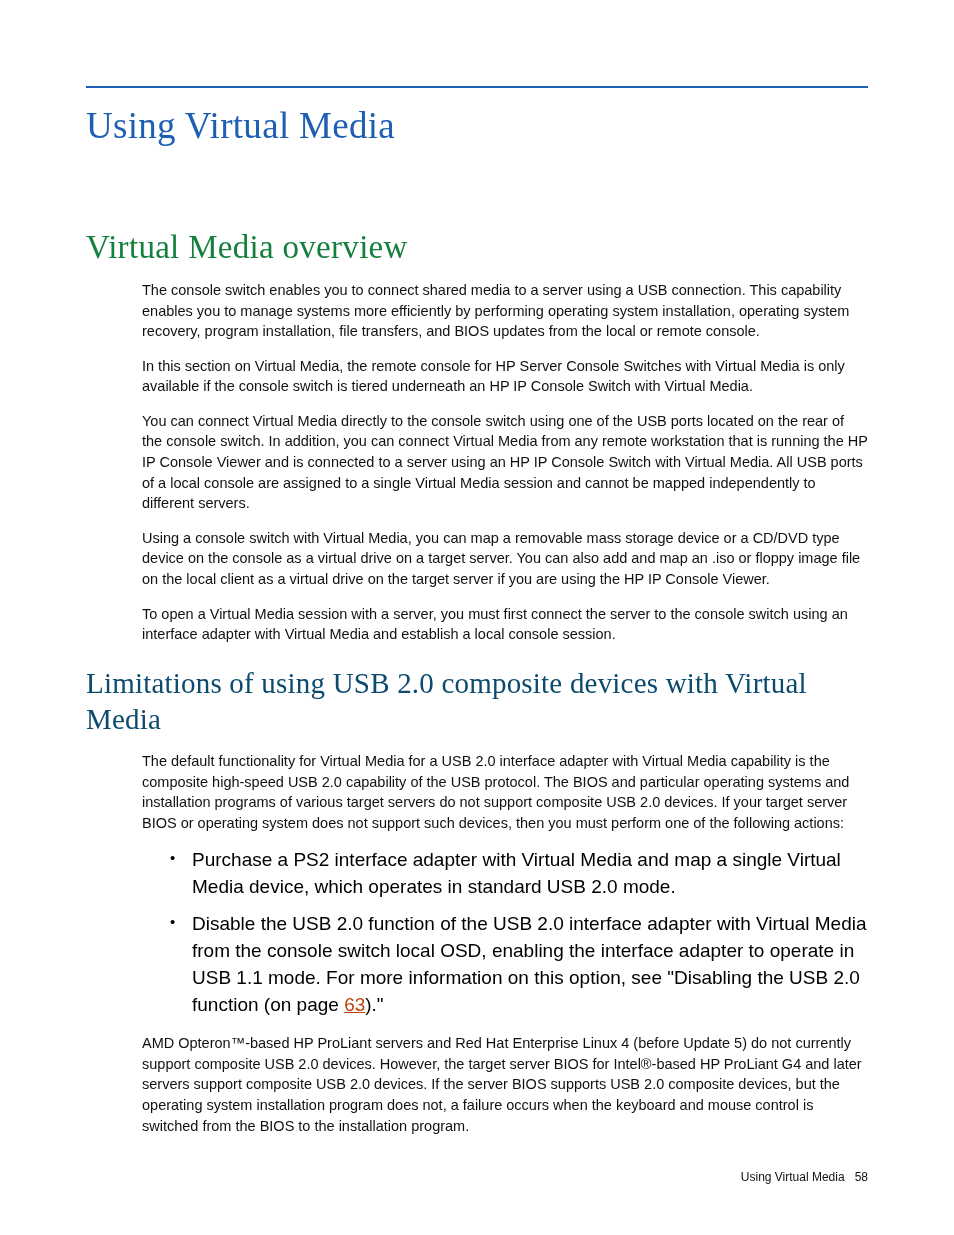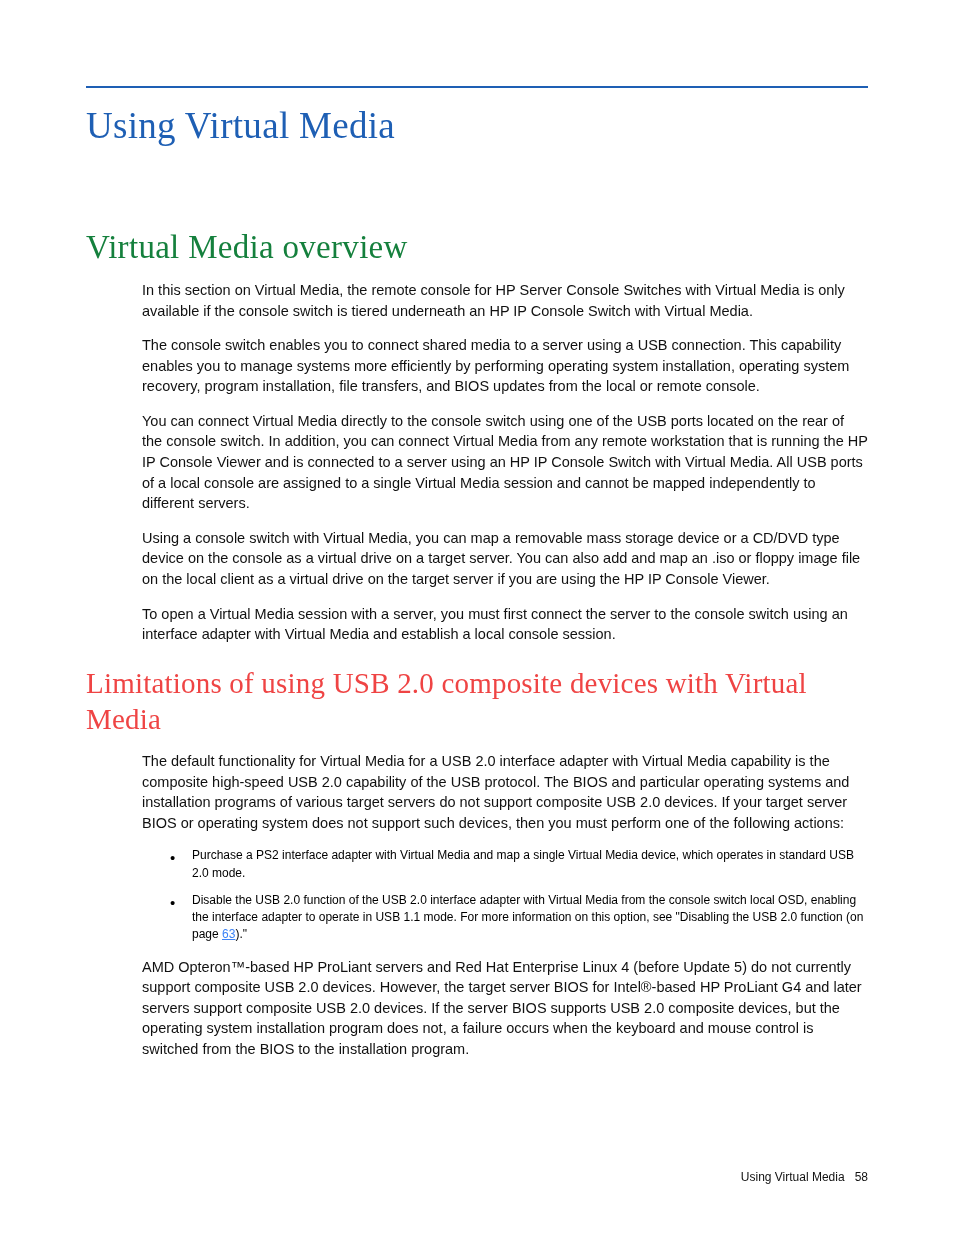--- a/index.html
+++ b/index.html
@@ -31,21 +31,21 @@
     font-weight: 300;
     font-size: 33px;
     color: #15803d;
     letter-spacing: 0.3px;
     margin-bottom: 14px;
   }
   .h3 {
     font-family: "Times New Roman", Times, serif;
     font-weight: 300;
     font-size: 29px;
-    color: #ef4444;
+    color: #0c4a6e;
     letter-spacing: 0.2px;
     line-height: 1.25;
     margin-top: 20px;
     margin-bottom: 14px;
   }
   .body-block {
     margin-left: 56px;
   }
   .para {
     font-size: 14.5px;
@@ -53,35 +53,35 @@
     margin-bottom: 14px;
     color: #111;
   }
   ul.bullets {
     list-style: none;
     margin-left: 28px;
     margin-bottom: 14px;
   }
   ul.bullets li {
     position: relative;
-    font-size: 12px;
+    font-size: 19px;
     line-height: 1.42;
     padding-left: 22px;
     margin-bottom: 10px;
   }
   ul.bullets li::before {
     content: "•";
     position: absolute;
     left: 0;
     top: 0;
     color: #000;
     font-size: 15px;
   }
   .linknum {
-    color: #3b82f6;
+    color: #c2410c;
     text-decoration: underline;
     cursor: pointer;
   }
   .footer {
     position: absolute;
     bottom: 51px;
     right: 86px;
     font-size: 12px;
     color: #111;
     text-align: center;
@@ -91,22 +91,22 @@
 <body>
 
 <div class="page">
   <div class="rule"></div>
 
   <div class="h1">Using Virtual Media</div>
 
   <div class="h2">Virtual Media overview</div>
 
   <div class="body-block">
+    <p class="para">The console switch enables you to connect shared media to a server using a USB connection. This capability enables you to manage systems more efficiently by performing operating system installation, operating system recovery, program installation, file transfers, and BIOS updates from the local or remote console.</p>
     <p class="para">In this section on Virtual Media, the remote console for HP Server Console Switches with Virtual Media is only available if the console switch is tiered underneath an HP IP Console Switch with Virtual Media.</p>
-    <p class="para">The console switch enables you to connect shared media to a server using a USB connection. This capability enables you to manage systems more efficiently by performing operating system installation, operating system recovery, program installation, file transfers, and BIOS updates from the local or remote console.</p>
     <p class="para">You can connect Virtual Media directly to the console switch using one of the USB ports located on the rear of the console switch. In addition, you can connect Virtual Media from any remote workstation that is running the HP IP Console Viewer and is connected to a server using an HP IP Console Switch with Virtual Media. All USB ports of a local console are assigned to a single Virtual Media session and cannot be mapped independently to different servers.</p>
     <p class="para">Using a console switch with Virtual Media, you can map a removable mass storage device or a CD/DVD type device on the console as a virtual drive on a target server. You can also add and map an .iso or floppy image file on the local client as a virtual drive on the target server if you are using the HP IP Console Viewer.</p>
     <p class="para">To open a Virtual Media session with a server, you must first connect the server to the console switch using an interface adapter with Virtual Media and establish a local console session.</p>
   </div>
 
   <div class="h3">Limitations of using USB 2.0 composite devices with Virtual Media</div>
 
   <div class="body-block">
     <p class="para">The default functionality for Virtual Media for a USB 2.0 interface adapter with Virtual Media capability is the composite high-speed USB 2.0 capability of the USB protocol. The BIOS and particular operating systems and installation programs of various target servers do not support composite USB 2.0 devices. If your target server BIOS or operating system does not support such devices, then you must perform one of the following actions:</p>
 

